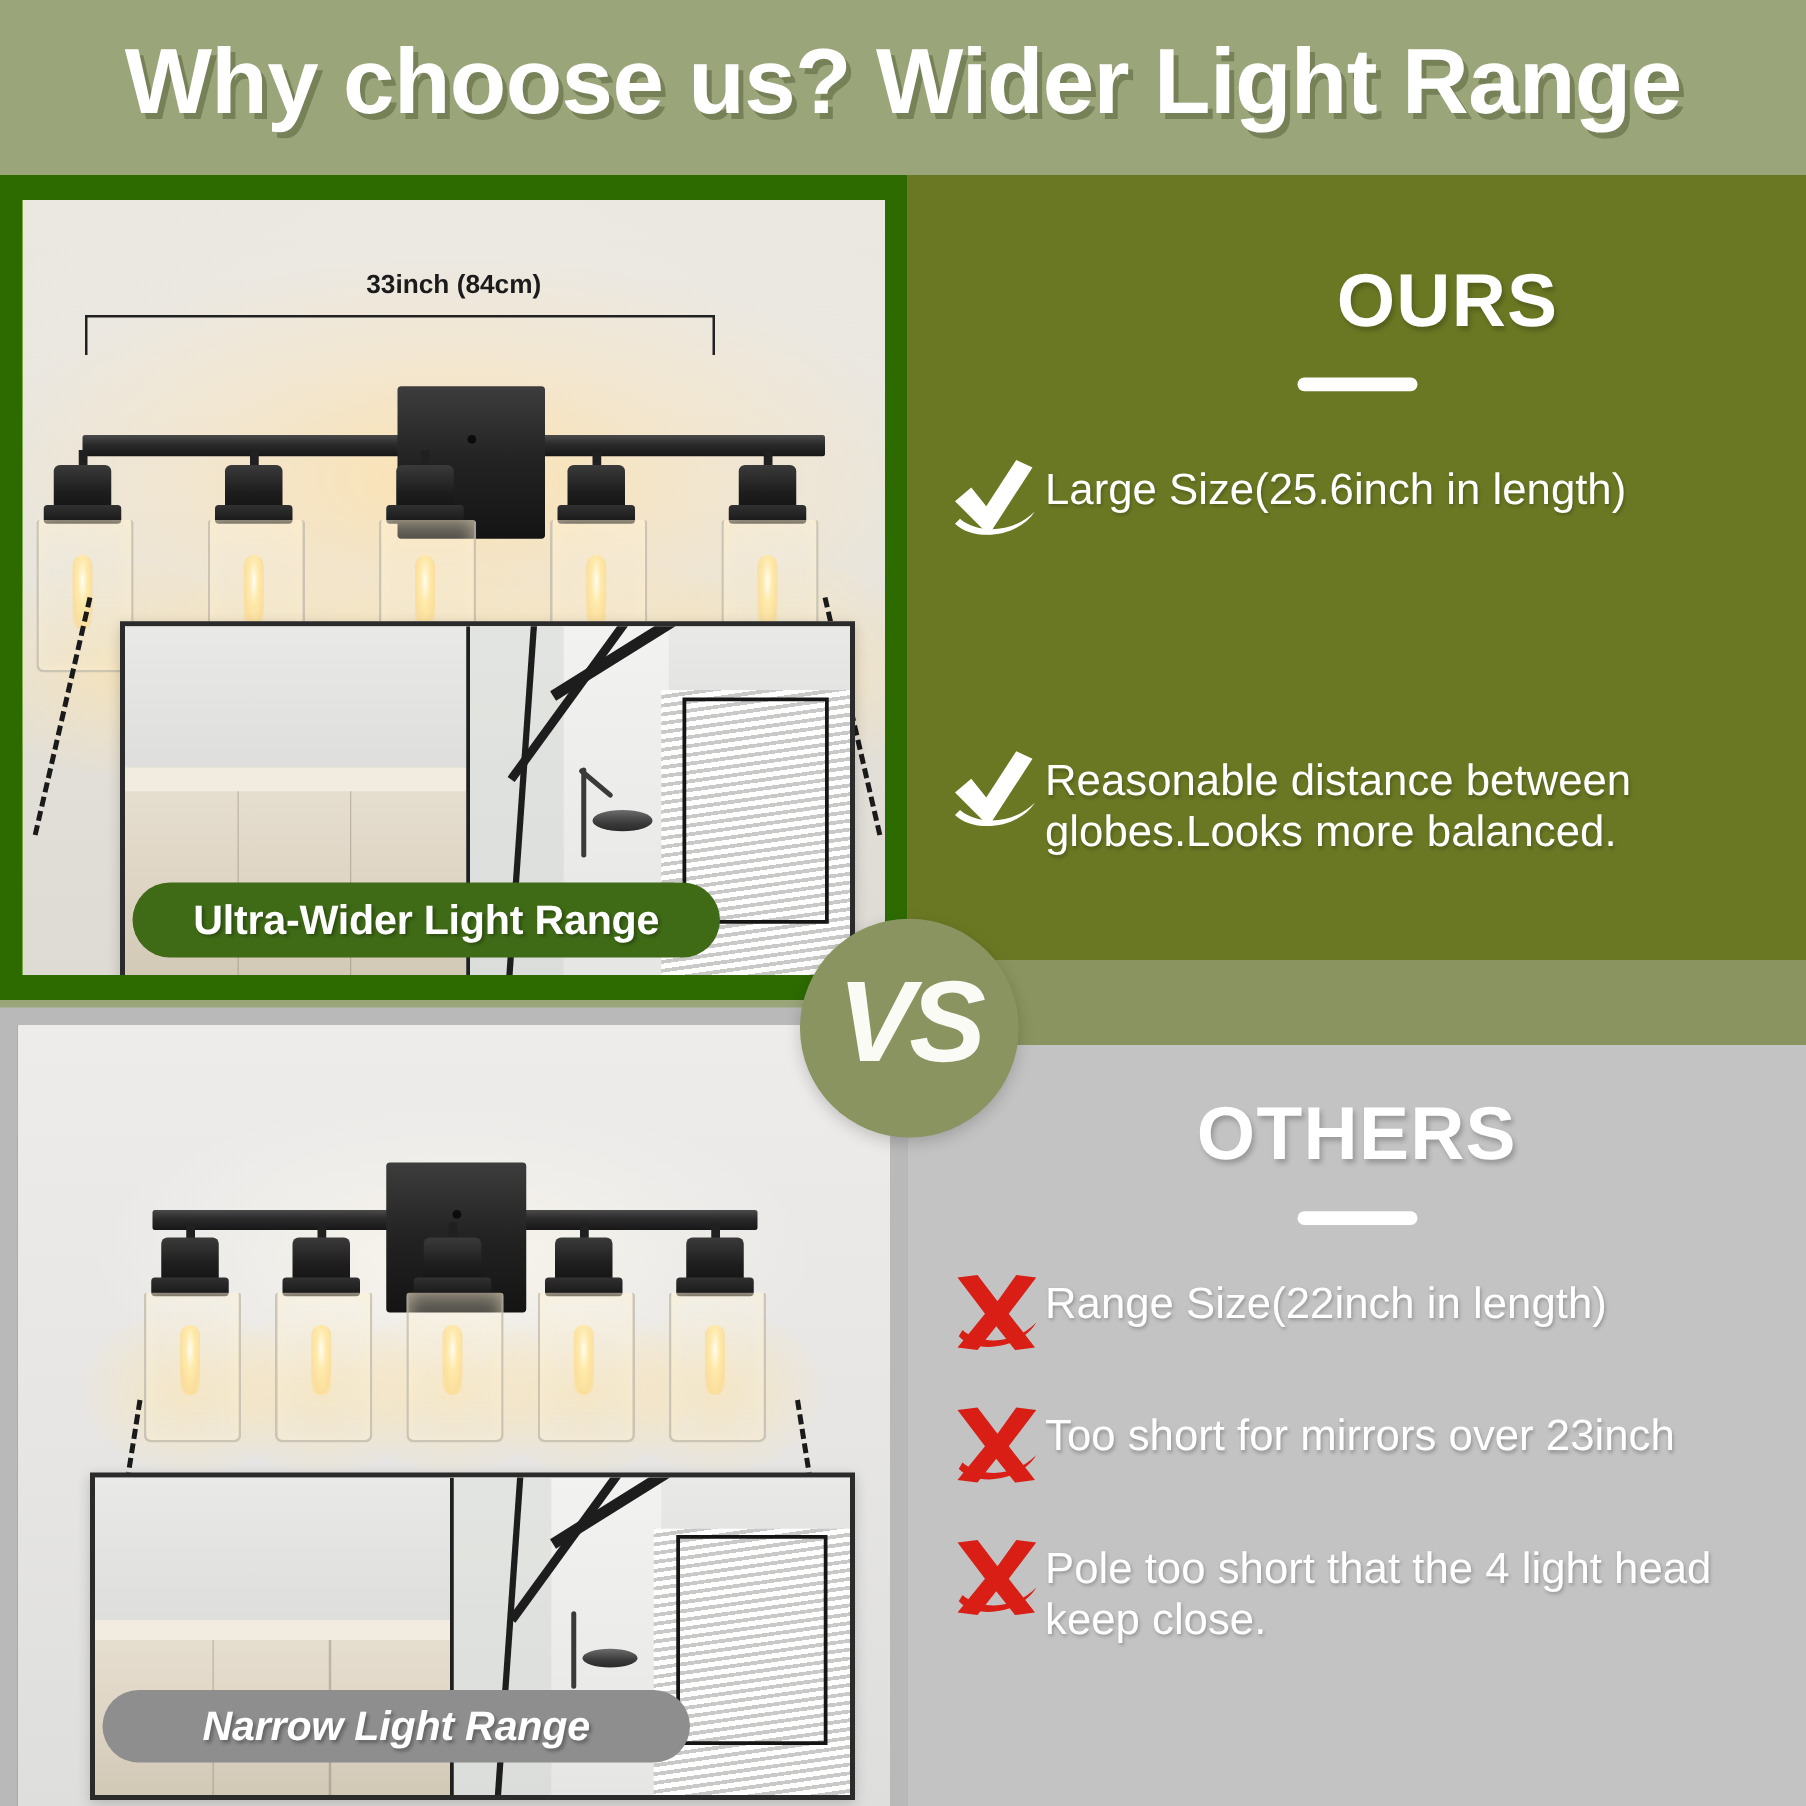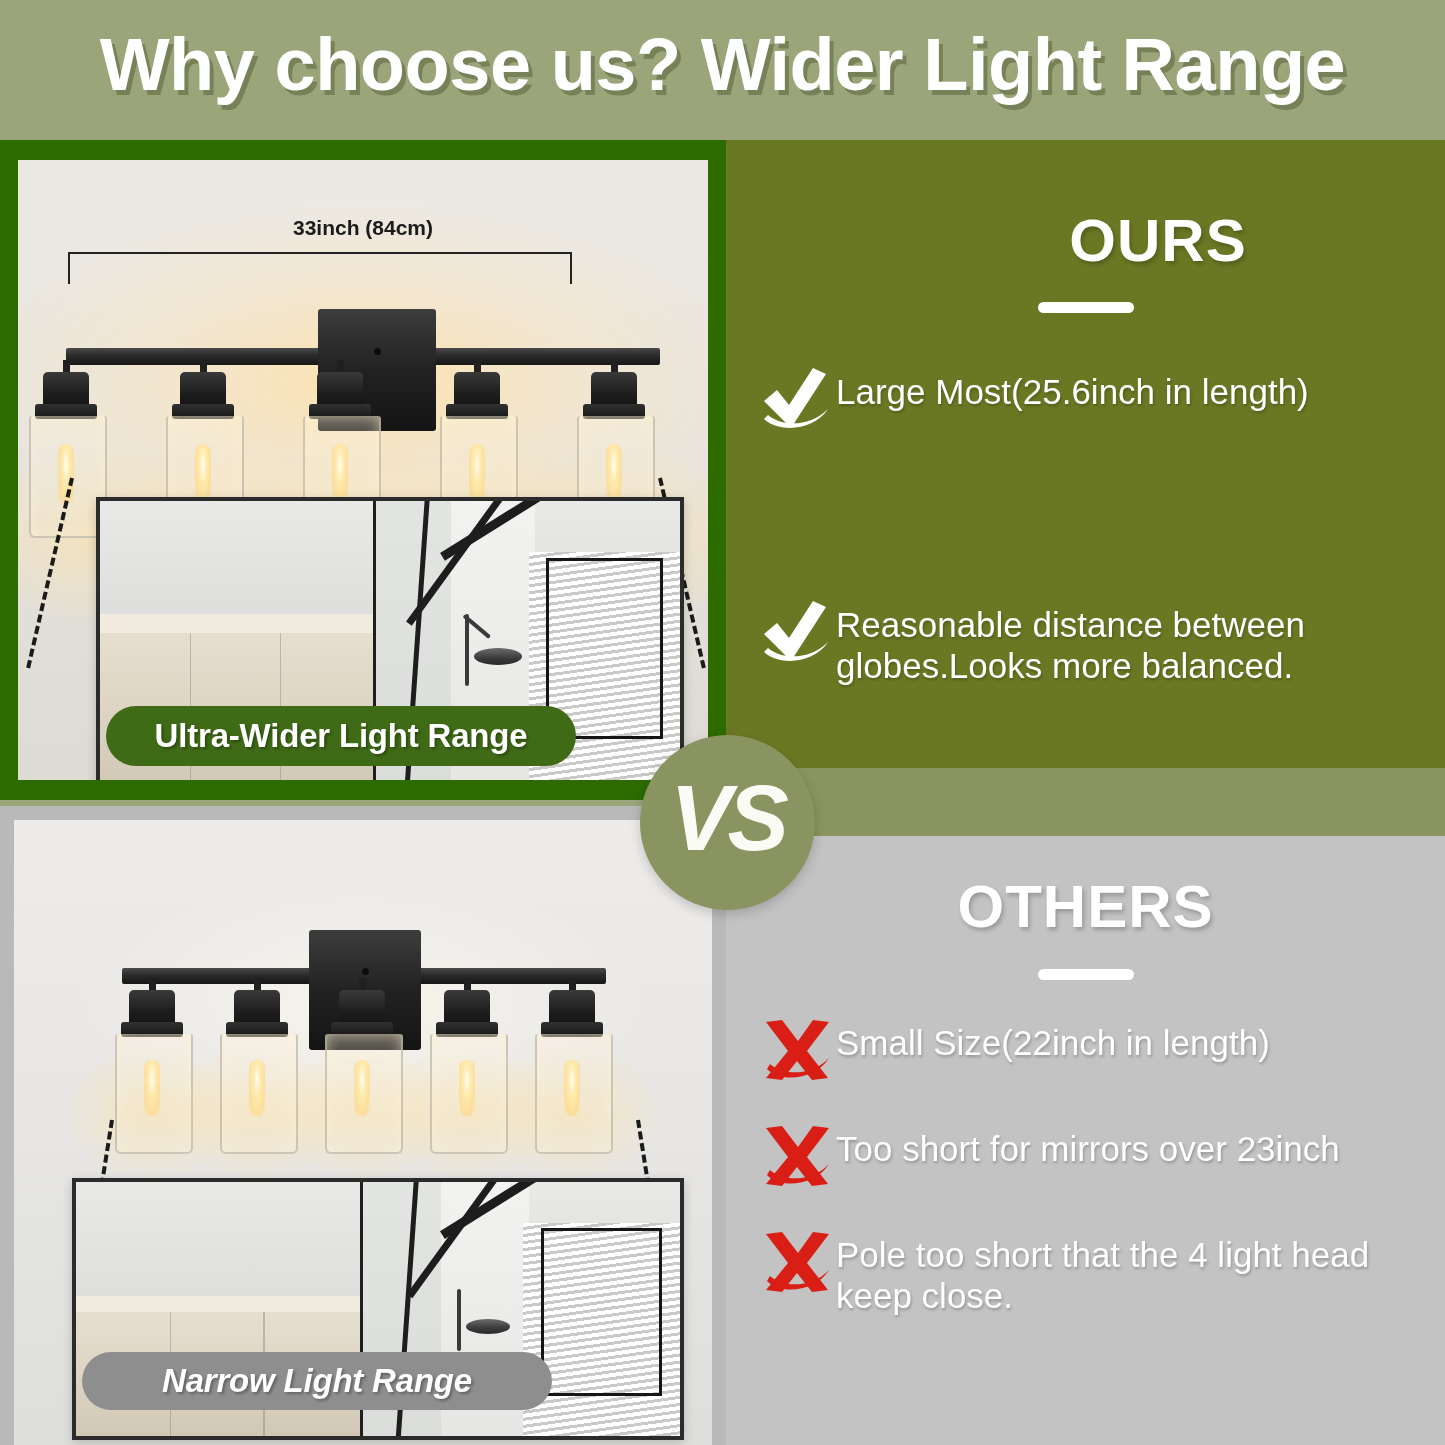--- a/index.html
+++ b/index.html
@@ -515,21 +515,21 @@
     <div class="panel-heading" style="top:66px;">OURS</div>
     <div class="heading-rule" style="left:312px; top:162px; width:96px;"></div>
 
     <div class="feat" style="left:32px; top:225px; width:670px;">
       <span class="icon-wrap">
         <svg width="78" height="70" viewBox="0 0 78 70">
           <path d="M6 36 L19 25 L31 40 L55 3 L68 9 L33 63 Z" fill="#ffffff"></path>
           <path d="M10 50 C24 62 52 62 70 44 C56 66 20 68 6 54 Z" fill="#ffffff"></path>
         </svg>
       </span>
-      <span class="txt">Large Most(25.6inch in length)</span>
+      <span class="txt">Large Size(25.6inch in length)</span>
     </div>
 
 
     <div class="feat" style="left:32px; top:458px; width:690px;">
       <span class="icon-wrap">
         <svg width="78" height="70" viewBox="0 0 78 70">
           <path d="M6 36 L19 25 L31 40 L55 3 L68 9 L33 63 Z" fill="#ffffff"></path>
           <path d="M10 50 C24 62 52 62 70 44 C56 66 20 68 6 54 Z" fill="#ffffff"></path>
         </svg>
       </span>
@@ -543,21 +543,21 @@
     <div class="panel-heading" style="top:36px;">OTHERS</div>
     <div class="heading-rule" style="left:312px; top:133px; width:96px;"></div>
 
     <div class="feat" style="left:32px; top:180px; width:680px;">
       <span class="icon-wrap">
         <svg width="78" height="70" viewBox="0 0 78 70">
           <path d="M8 6 L24 4 L40 25 L55 4 L71 6 L49 35 L70 62 L54 64 L39 45 L24 64 L8 62 L30 35 Z" fill="#d91f15"></path>
           <path d="M12 48 C26 60 54 60 71 42 C58 64 22 67 9 53 Z" fill="#d91f15"></path>
         </svg>
       </span>
-      <span class="txt">Small Size(22inch in length)</span>
+      <span class="txt">Range Size(22inch in length)</span>
     </div>
 
     <div class="feat" style="left:32px; top:286px; width:690px;">
       <span class="icon-wrap">
         <svg width="78" height="70" viewBox="0 0 78 70">
           <path d="M8 6 L24 4 L40 25 L55 4 L71 6 L49 35 L70 62 L54 64 L39 45 L24 64 L8 62 L30 35 Z" fill="#d91f15"></path>
           <path d="M12 48 C26 60 54 60 71 42 C58 64 22 67 9 53 Z" fill="#d91f15"></path>
         </svg>
       </span>
       <span class="txt">Too short for mirrors over 23inch</span>

